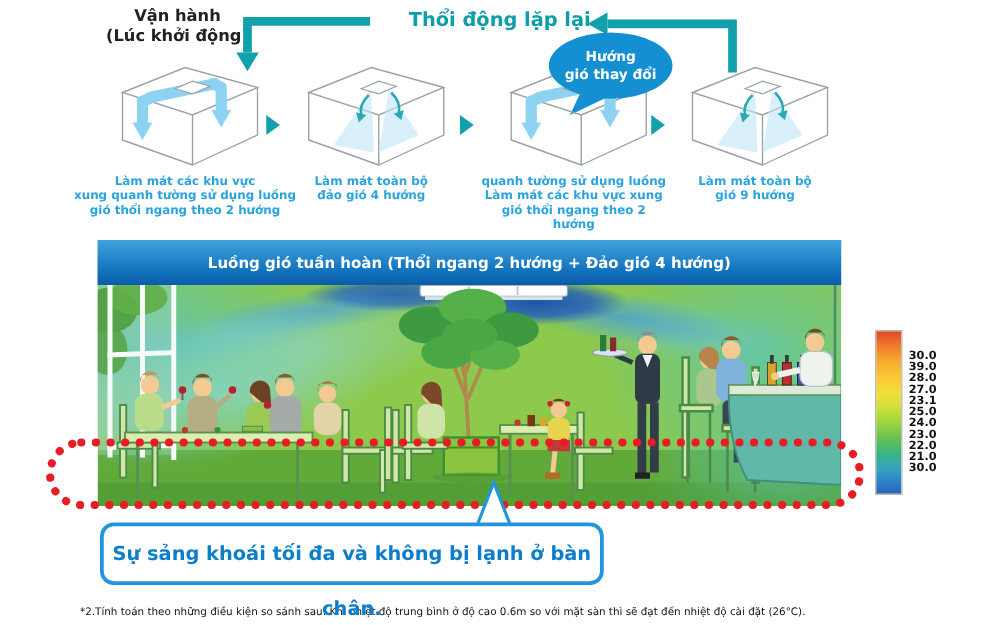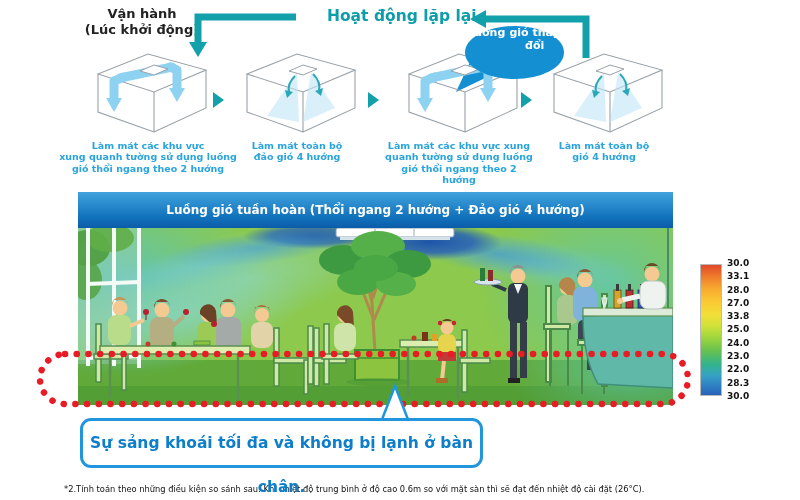--- a/index.html
+++ b/index.html
@@ -4,23 +4,23 @@
 <style>
   * { margin:0; padding:0; box-sizing:border-box; }
   body { font-family:"DejaVu Sans", sans-serif; background:#fff; }
   .stage { position:relative; width:800px; height:500px; background:#fff; overflow:hidden; }
 
   
   .start-label { position:absolute; left:72px; top:6px; width:140px; text-align:center;
     font-size:13px; font-weight:600; color:#222; line-height:1.25; }
   .repeat-title { position:absolute; left:327px; top:7px; font-size:15.5px; font-weight:bold; color:#0e9daa; }
   .top-arrows { position:absolute; left:0; top:0; }
-  .bubble { position:absolute; left:465px; top:26px; width:99px; height:53px; border-radius:50%;
+  .bubble { position:absolute; left:439px; top:26px; width:99px; height:53px; border-radius:50%;
     background:#1490d2; color:#fff; font-size:11px; font-weight:bold; text-align:center;
-    display:flex; justify-content:center; line-height:1.2; z-index:4; }
+    display:flex; flex-direction:column; justify-content:center; line-height:1.2; z-index:4; }
   .step { position:absolute; top:50px; text-align:center; }
   .step svg { display:block; margin:0 auto; }
   .step .caption { margin-top:4px; font-size:9.5px; font-weight:600; color:#2aa4dc; line-height:1.2; }
   .step .caption span { display:block; }
   .step-arrow { position:absolute; top:92px; width:0; height:0;
     border-left:11px solid #12a0ab; border-top:8px solid transparent; border-bottom:8px solid transparent; }
 
   
   .banner { position:absolute; left:78px; top:192px; width:595px; height:36px;
     background:linear-gradient(#41a2dd, #1172bc 70%, #0c5ca8);
@@ -28,21 +28,21 @@
 
   
   .room { position:absolute; left:78px; top:228px; width:595px; height:177px; overflow:hidden; }
 
   
   .temp-scale { position:absolute; left:700px; top:264px; }
   .temp-bar { position:absolute; left:0; top:0; width:22px; height:132px; border:1px solid #b9b9b9;
     background:linear-gradient(#e2472a, #ef7c2b 9%, #f7a92f 18%, #fbc834 28%, #f2df38 38%,
       #cfe13a 47%, #9ed53f 56%, #67c14f 66%, #35b489 76%, #35a2c4 85%, #2f7fc4 93%, #2a62b8); }
   .temp-labels { position:absolute; left:27px; top:-5px; height:142px; display:flex;
-    flex-direction:column; justify-content:space-between; }
+    flex-direction:column; justify-content:center; }
   .temp-labels span { font-size:9px; font-weight:bold; color:#111; line-height:1; }
 
   
   .overlay { position:absolute; left:0; top:0; pointer-events:none; z-index:5; }
 
   
   .callout-comfort { position:absolute; left:80px; top:418px; width:403px; height:50px; z-index:6;
     background:#fff; border:3px solid #2196dc; border-radius:11px;
     color:#0c7ecb; font-size:15.5px; font-weight:bold; text-align:center; line-height:44px; }
   .callout-energy { position:absolute; left:505px; top:417px; width:283px; height:50px; z-index:6;
@@ -56,21 +56,21 @@
 </head>
 <body>
 
 <div class="stage">
 
   <div class="start-label">
     <span>Vận hành</span><br>
     <span>(Lúc khởi động)</span>
   </div>
 
-  <div class="repeat-title">Hoạt động lặp lại</div>
+  <div class="repeat-title">Thổi động lặp lại</div>
 
   <svg class="top-arrows" width="800" height="190">
 
     <g>
       <path d="M296,17 H198 V42" stroke="#12a0ab" stroke-width="7" fill="none"></path>
       <polygon points="189,42 207,42 198,57" fill="#12a0ab"></polygon>
     </g>
 
     <g>
       <path d="M586,58 V19 H486" stroke="#12a0ab" stroke-width="7" fill="none"></path>
@@ -138,22 +138,22 @@
       <g>
         <path d="M36,28 L88,17" stroke="#8ed2f2" stroke-width="9" stroke-linecap="round" fill="none"></path>
         <path d="M86,17 L93,20 V38" stroke="#8ed2f2" stroke-width="9" stroke-linecap="round" stroke-linejoin="round" fill="none"></path>
         <polygon points="85,38 101,38 93,52" fill="#8ed2f2"></polygon>
         <path d="M40,27 L30,31 V48" stroke="#8ed2f2" stroke-width="9" stroke-linecap="round" stroke-linejoin="round" fill="none"></path>
         <polygon points="22,48 38,48 30,62" fill="#8ed2f2"></polygon>
         <polygon points="56,21 70,15 84,19 70,25" fill="#fff" stroke="#9aa2a8" stroke-width="1"></polygon>
       </g>
     </svg>
     <div class="caption">
+      <span>quanh tường sử dụng luồng</span>
       <span>Làm mát các khu vực xung</span>
-      <span>quanh tường sử dụng luồng</span>
       <span>gió thổi ngang theo 2 hướng</span>
     </div>
   </div>
 
   <div class="step" style="left:533px; width:142px;">
     <svg width="128" height="86" viewBox="0 0 128 86">
       <g stroke="#9aa2a8" stroke-width="1.1" fill="none">
         <polygon points="14,24 64,4 122,20 70,42"></polygon>
         <path d="M14,24 V62 L70,82 V42 M122,20 V58 L70,82 M14,62 L70,82"></path>
       </g>
@@ -162,21 +162,21 @@
         <polygon points="78,22 70,72 102,58" fill="#bfe4f6" opacity="0.6"></polygon>
         <path d="M62,26 q-8,8 -6,16" stroke="#2aa8b8" stroke-width="2" fill="none"></path>
         <polygon points="52,40 60,42 54,48" fill="#2aa8b8"></polygon>
         <path d="M80,24 q8,8 6,16" stroke="#2aa8b8" stroke-width="2" fill="none"></path>
         <polygon points="90,38 82,41 88,46" fill="#2aa8b8"></polygon>
         <polygon points="56,21 70,15 84,19 70,25" fill="#fff" stroke="#9aa2a8" stroke-width="1"></polygon>
       </g>
     </svg>
     <div class="caption">
       <span>Làm mát toàn bộ</span>
-      <span>gió 4 hướng</span>
+      <span>gió 9 hướng</span>
     </div>
   </div>
 
   <div class="step-arrow" style="left:213px;"></div>
   <div class="step-arrow" style="left:368px;"></div>
   <div class="step-arrow" style="left:521px;"></div>
 
   <div class="banner">Luồng gió tuần hoàn (Thổi ngang 2 hướng + Đảo gió 4 hướng)</div>
 
   <div class="room">
@@ -406,29 +406,29 @@
           <circle cx="542" cy="73" r="3" fill="#f4c992"></circle>
         </g>
       </g>
     </svg>
   </div>
 
   <div class="temp-scale">
     <div class="temp-bar"></div>
     <div class="temp-labels">
       <span>30.0</span>
-      <span>33.1</span>
+      <span>39.0</span>
       <span>28.0</span>
       <span>27.0</span>
-      <span>33.8</span>
+      <span>23.1</span>
       <span>25.0</span>
       <span>24.0</span>
       <span>23.0</span>
       <span>22.0</span>
-      <span>28.3</span>
+      <span>21.0</span>
       <span>30.0</span>
     </div>
   </div>
 
   <svg class="overlay" width="800" height="500">
     <rect x="40" y="354" width="648" height="50" rx="25" fill="none" stroke="#e81c24" stroke-width="6.5" stroke-dasharray="0.1 11.6" stroke-linecap="round"></rect>
     <polygon points="381,422 395,386 409,422" fill="#ffffff" stroke="#2196dc" stroke-width="2.5"></polygon>
   </svg>
 
   <div class="callout-comfort">Sự sảng khoái tối đa và không bị lạnh ở bàn chân.</div>

